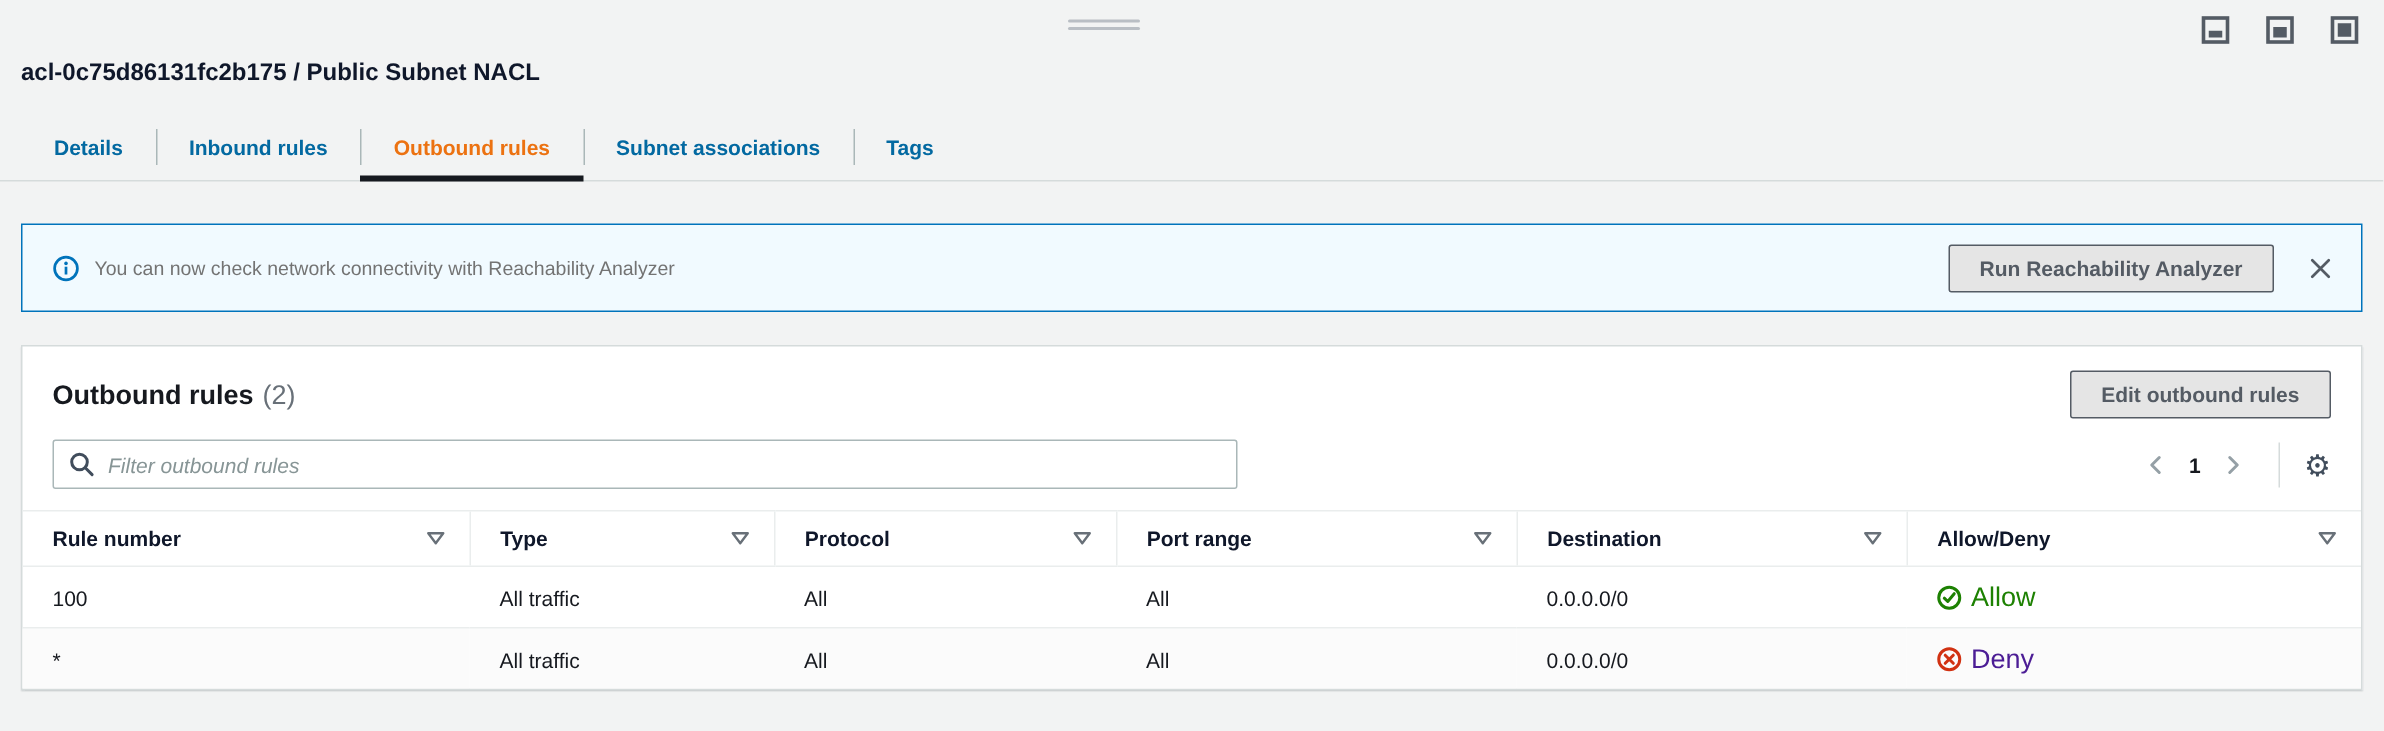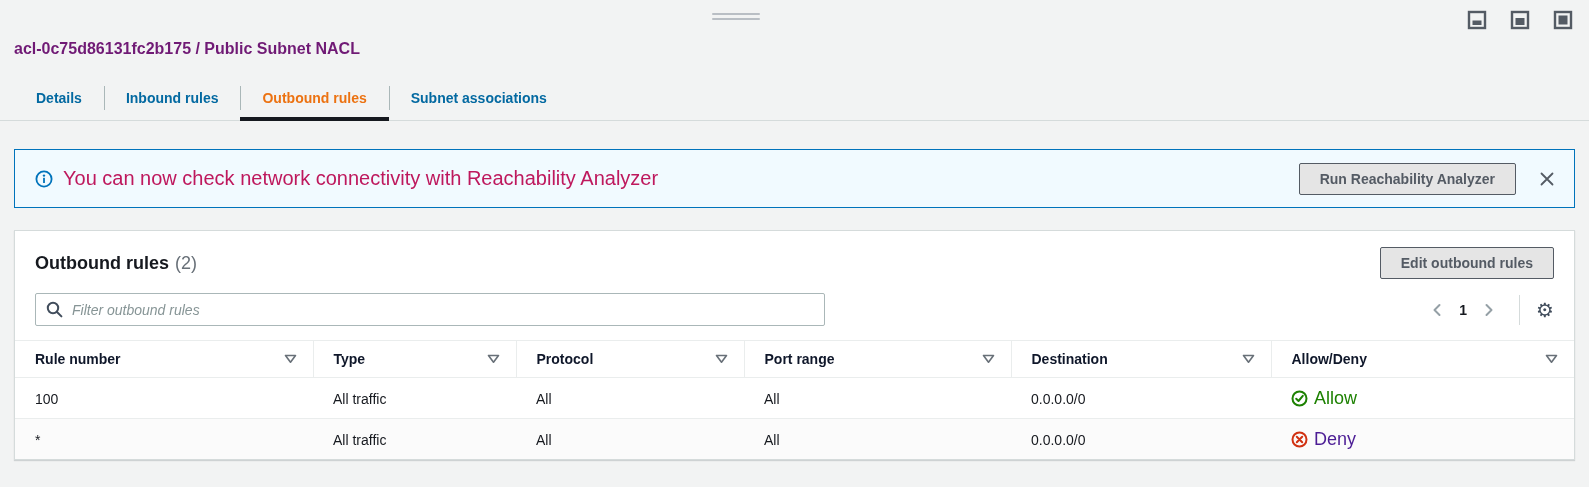--- a/index.html
+++ b/index.html
@@ -17,21 +17,21 @@
   .drag-handle {
     position:absolute; left:712px; top:13px; width:48px; cursor:row-resize;
   }
   .drag-handle .bar { height:2px; background:#b9bec4; margin-bottom:3px; border-radius:1px; }
   .layout-icons { position:absolute; right:16px; top:10px; display:flex; gap:23px; }
   .layout-icons svg { cursor:pointer; display:block; }
 
   
   .page-title {
     margin:4px 0 0 14px;
-    font-size:16px; font-weight:bold; color:#701a75;
+    font-size:16px; font-weight:bold; color:#0f172a;
   }
 
   
   .tabs-wrap { margin-top:20px; border-bottom:1px solid #d5dbdb; }
   .tabs { display:flex; margin-left:14px; }
   .tab {
     position:relative;
     padding:12px 22px 14px 22px;
     font-size:14px; font-weight:bold; color:#0369a1;
     cursor:pointer; white-space:nowrap;
@@ -49,21 +49,21 @@
   
   .banner {
     margin:28px 14px 0 14px;
     height:59px;
     background:#f1faff;
     border:1px solid #0073bb;
     display:flex; align-items:center;
     padding:0 18px 0 20px;
   }
   .banner .info-icon { flex:0 0 auto; margin-right:10px; display:flex; }
-  .banner .msg { font-size:20px; color:#be185d; }
+  .banner .msg { font-size:13px; color:#737373; }
   .banner .spacer { flex:1; }
   .btn {
     background:#e5e5e5; border:1px solid #545b64; border-radius:2px;
     color:#545b64; font-weight:bold; font-size:14px;
     padding:7px 20px; cursor:pointer; white-space:nowrap;
     font-family:"Liberation Sans", sans-serif;
   }
   .banner .close { margin-left:22px; cursor:pointer; display:flex; align-items:center; }
 
   
@@ -166,20 +166,21 @@
 </div>
 
 <h1 class="page-title">acl-0c75d86131fc2b175 / Public Subnet NACL</h1>
 
 <div class="tabs-wrap">
   <div class="tabs">
     <div class="tab">Details</div>
     <div class="tab">Inbound rules</div>
     <div class="tab active">Outbound rules</div>
     <div class="tab">Subnet associations</div>
+    <div class="tab">Tags</div>
   </div>
 </div>
 
 <div class="banner">
   <span class="info-icon">
     <svg width="18" height="18" viewBox="0 0 18 18">
       <circle cx="9" cy="9" r="7.6" fill="none" stroke="#0073bb" stroke-width="1.8"></circle>
       <circle cx="9" cy="5.6" r="1.2" fill="#0073bb"></circle>
       <rect x="8.1" y="7.8" width="1.8" height="5.2" fill="#0073bb"></rect>
     </svg>

